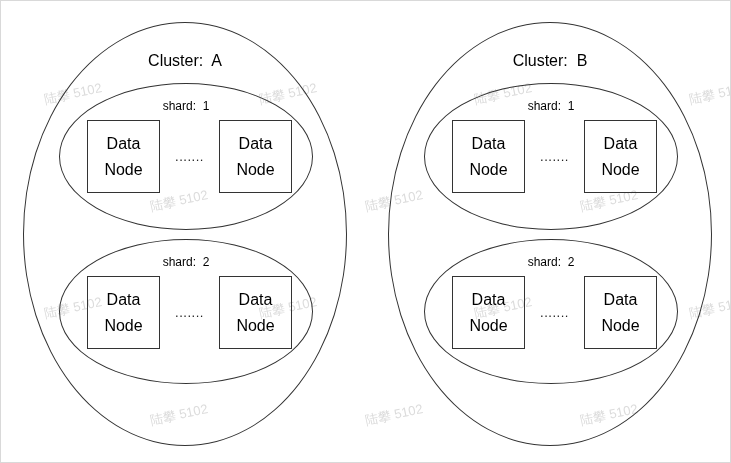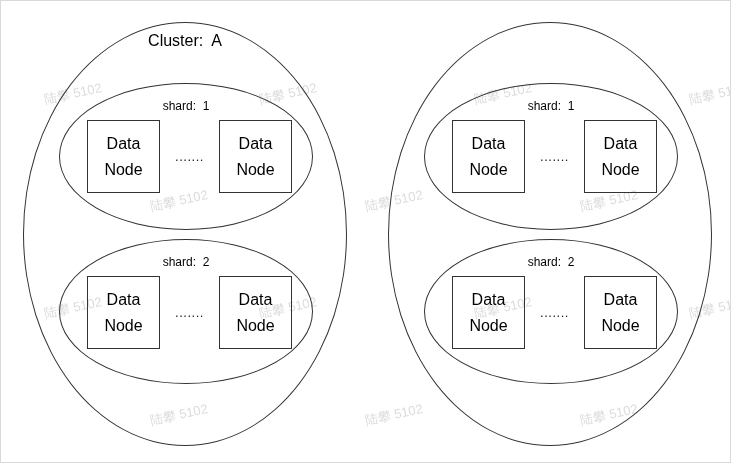--- a/index.html
+++ b/index.html
@@ -34,21 +34,21 @@
     height: 424px;
     border: 1px solid #333;
     border-radius: 50%;
     z-index: 1;
   }
   .cluster.a { left: 22px; }
   .cluster.b { left: 387px; }
 
   .cluster-label {
     position: absolute;
-    top: 8px;
+    top: 28px;
     left: 0;
     width: 100%;
     text-align: center;
     font-size: 16px;
     line-height: 19px;
     white-space: pre;
   }
 
   
   .shard {
@@ -143,20 +143,21 @@
       <div class="shard-label">shard:  2</div>
       <div class="node left">Data
 Node</div>
       <div class="dots">.......</div>
       <div class="node right">Data
 Node</div>
     </div>
   </div>
 
   <div class="cluster b">
+    <div class="cluster-label">Cluster:  B</div>
 
     <div class="shard s1">
       <div class="shard-label">shard:  1</div>
       <div class="node left">Data
 Node</div>
       <div class="dots">.......</div>
       <div class="node right">Data
 Node</div>
     </div>
 

